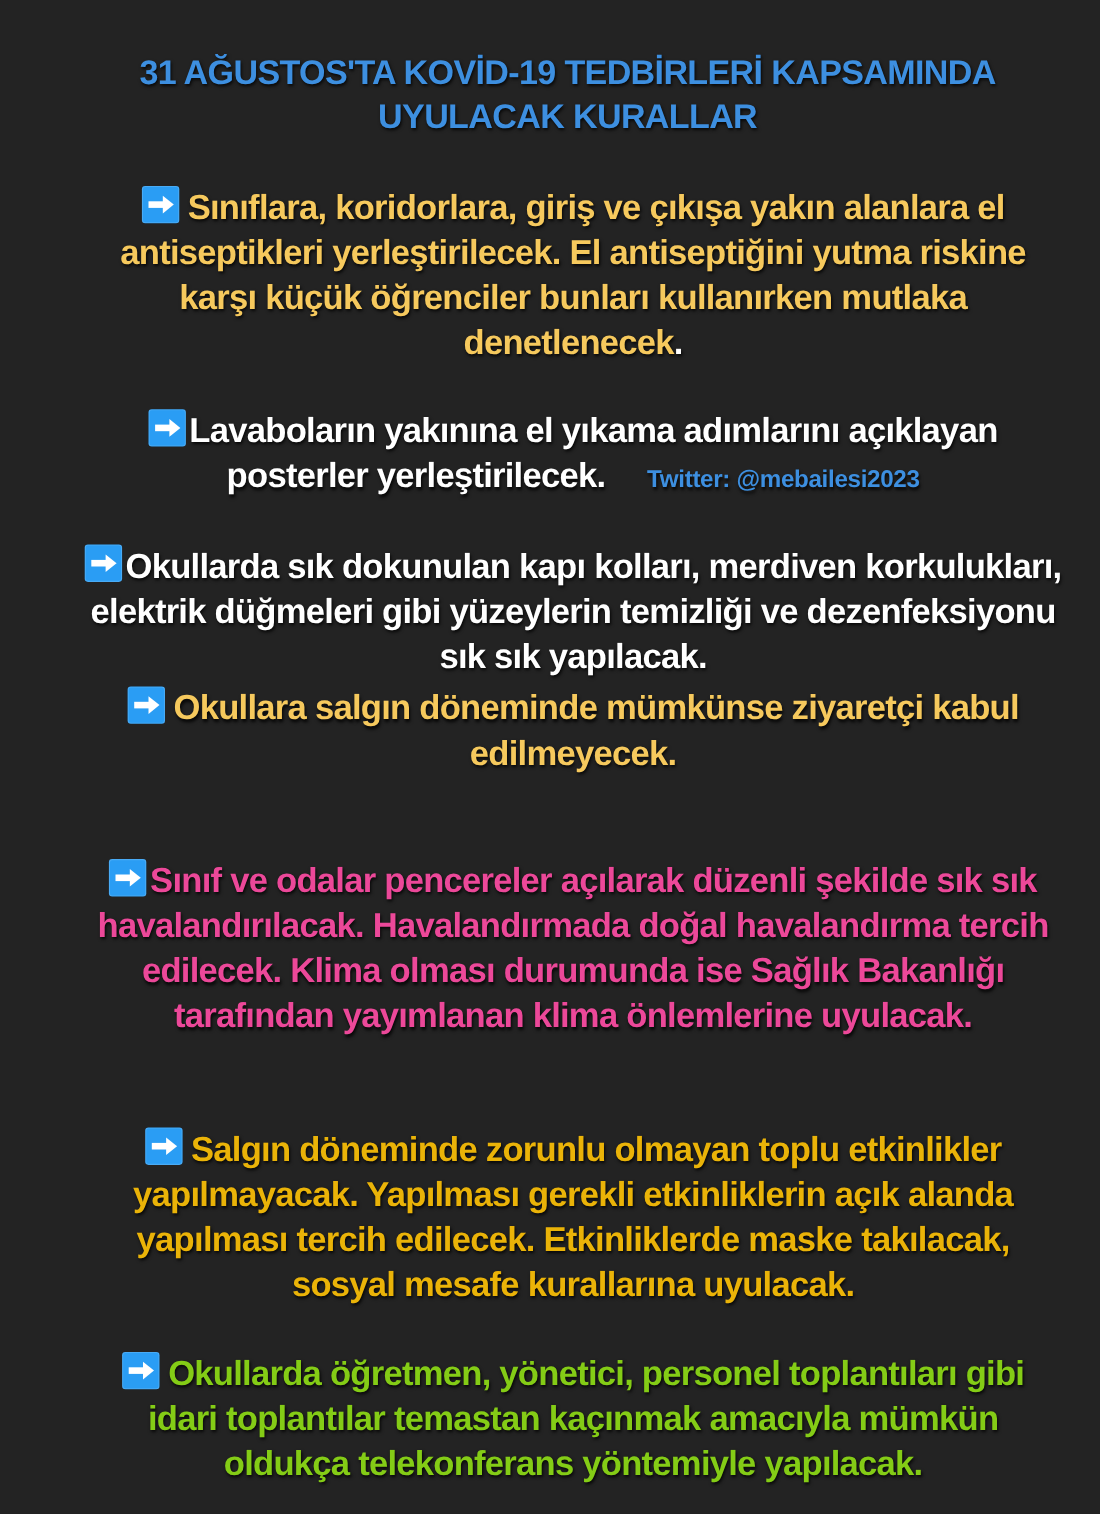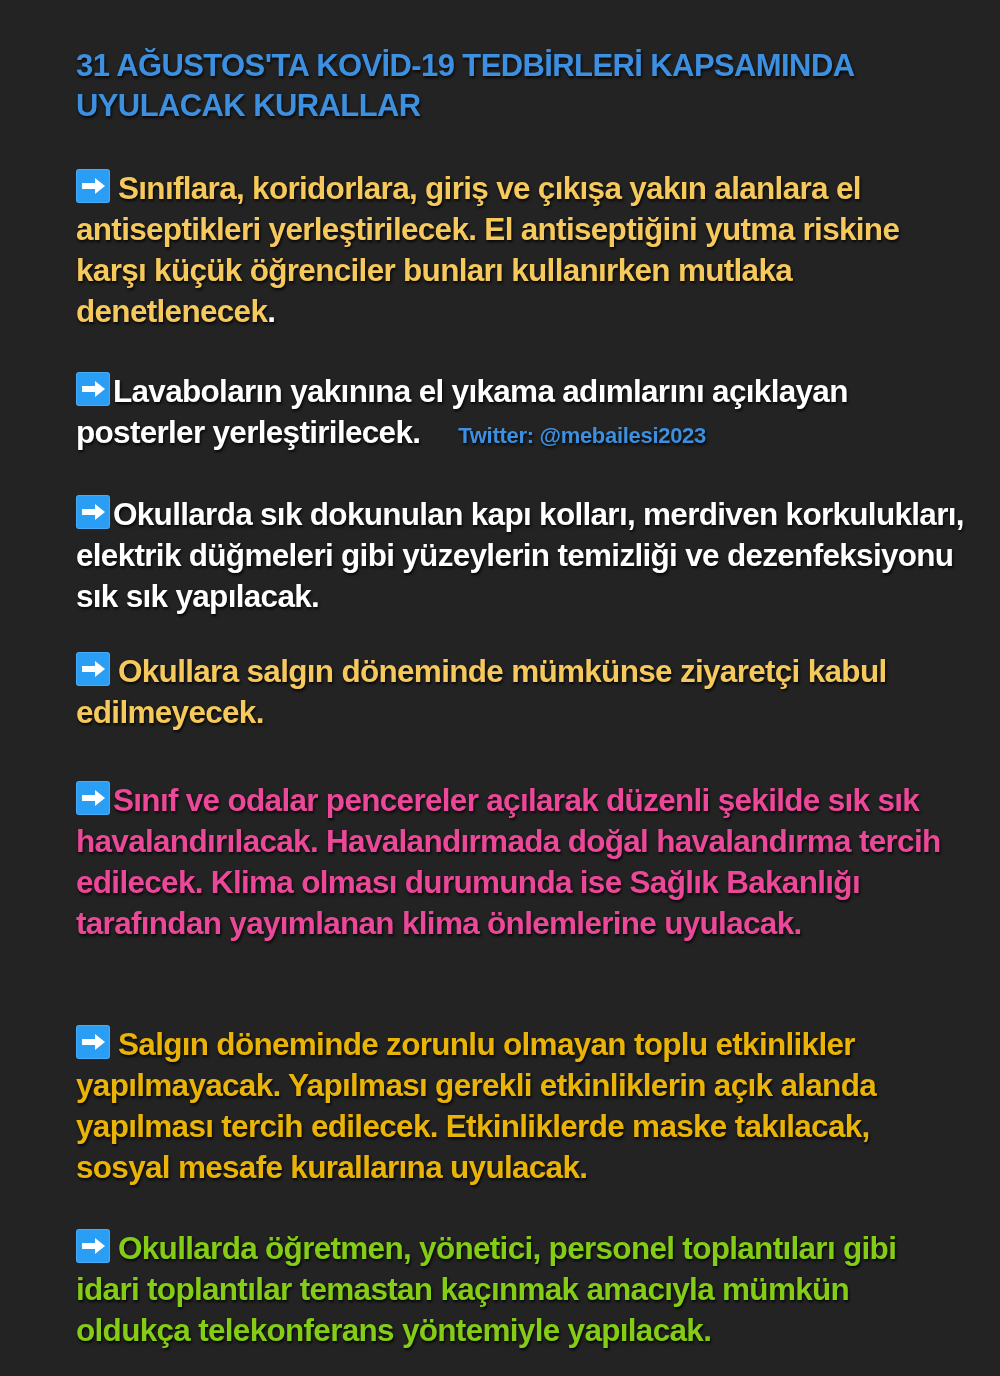--- a/index.html
+++ b/index.html
@@ -1,21 +1,21 @@
 <!DOCTYPE html>
 <html><head>
   <meta charset="utf-8">
   <style>
     html, body { margin: 0; padding: 0; }
     body {
       width: 1000px; height: 1376px; overflow: hidden;
       background: #232323;
       font-family: "Liberation Sans", "DejaVu Sans", sans-serif;
     }
-    .page { position: relative; width: 1000px; height: 1376px; }
+    .page { position: relative; width: 1000px; height: 1376px; text-align: center; }
     .title {
       position: absolute; left: 76px; top: 46px; width: 880px;
       font-weight: bold; font-size: 31px; line-height: 40px;
       letter-spacing: -0.6px;
       text-shadow: 1px 2px 3px rgba(0,0,0,0.8);
     }
     .para {
       position: absolute; left: 76px; width: 890px;
       font-weight: bold; font-size: 31.5px; line-height: 41px;
       letter-spacing: -0.7px;
@@ -56,21 +56,21 @@
   </div>
 
   <div class="para" style="top:371px;color:#ffffff">
     <span class="arrow tight" style="background:#2a9df4"></span><span>Lavaboların yakınına el yıkama adımlarını açıklayan posterler yerleştirilecek.</span><span class="twitter" style="color:#3d8fe0">Twitter: @mebailesi2023</span>
   </div>
 
   <div class="para" style="top:494px;color:#ffffff">
     <span class="arrow tight" style="background:#2a9df4"></span><span>Okullarda sık dokunulan kapı kolları, merdiven korkulukları, elektrik düğmeleri gibi yüzeylerin temizliği ve dezenfeksiyonu sık sık yapılacak.</span>
   </div>
 
-  <div class="para" style="top:651px;color:#f6c95d">
+  <div class="para" style="top:623px;color:#f6c95d">
     <span class="arrow" style="background:#2a9df4"></span><span>Okullara salgın döneminde mümkünse ziyaretçi kabul edilmeyecek.</span>
   </div>
 
   <div class="para" style="top:780px;color:#ec4899">
     <span class="arrow tight" style="background:#2a9df4"></span><span>Sınıf ve odalar pencereler açılarak düzenli şekilde sık sık havalandırılacak. Havalandırmada doğal havalandırma tercih edilecek. Klima olması durumunda ise Sağlık Bakanlığı tarafından yayımlanan klima önlemlerine uyulacak.</span>
   </div>
 
   <div class="para" style="top:1024px;color:#eab308">
     <span class="arrow" style="background:#2a9df4"></span><span>Salgın döneminde zorunlu olmayan toplu etkinlikler yapılmayacak. Yapılması gerekli etkinliklerin açık alanda yapılması tercih edilecek. Etkinliklerde maske takılacak, sosyal mesafe kurallarına uyulacak.</span>
   </div>

